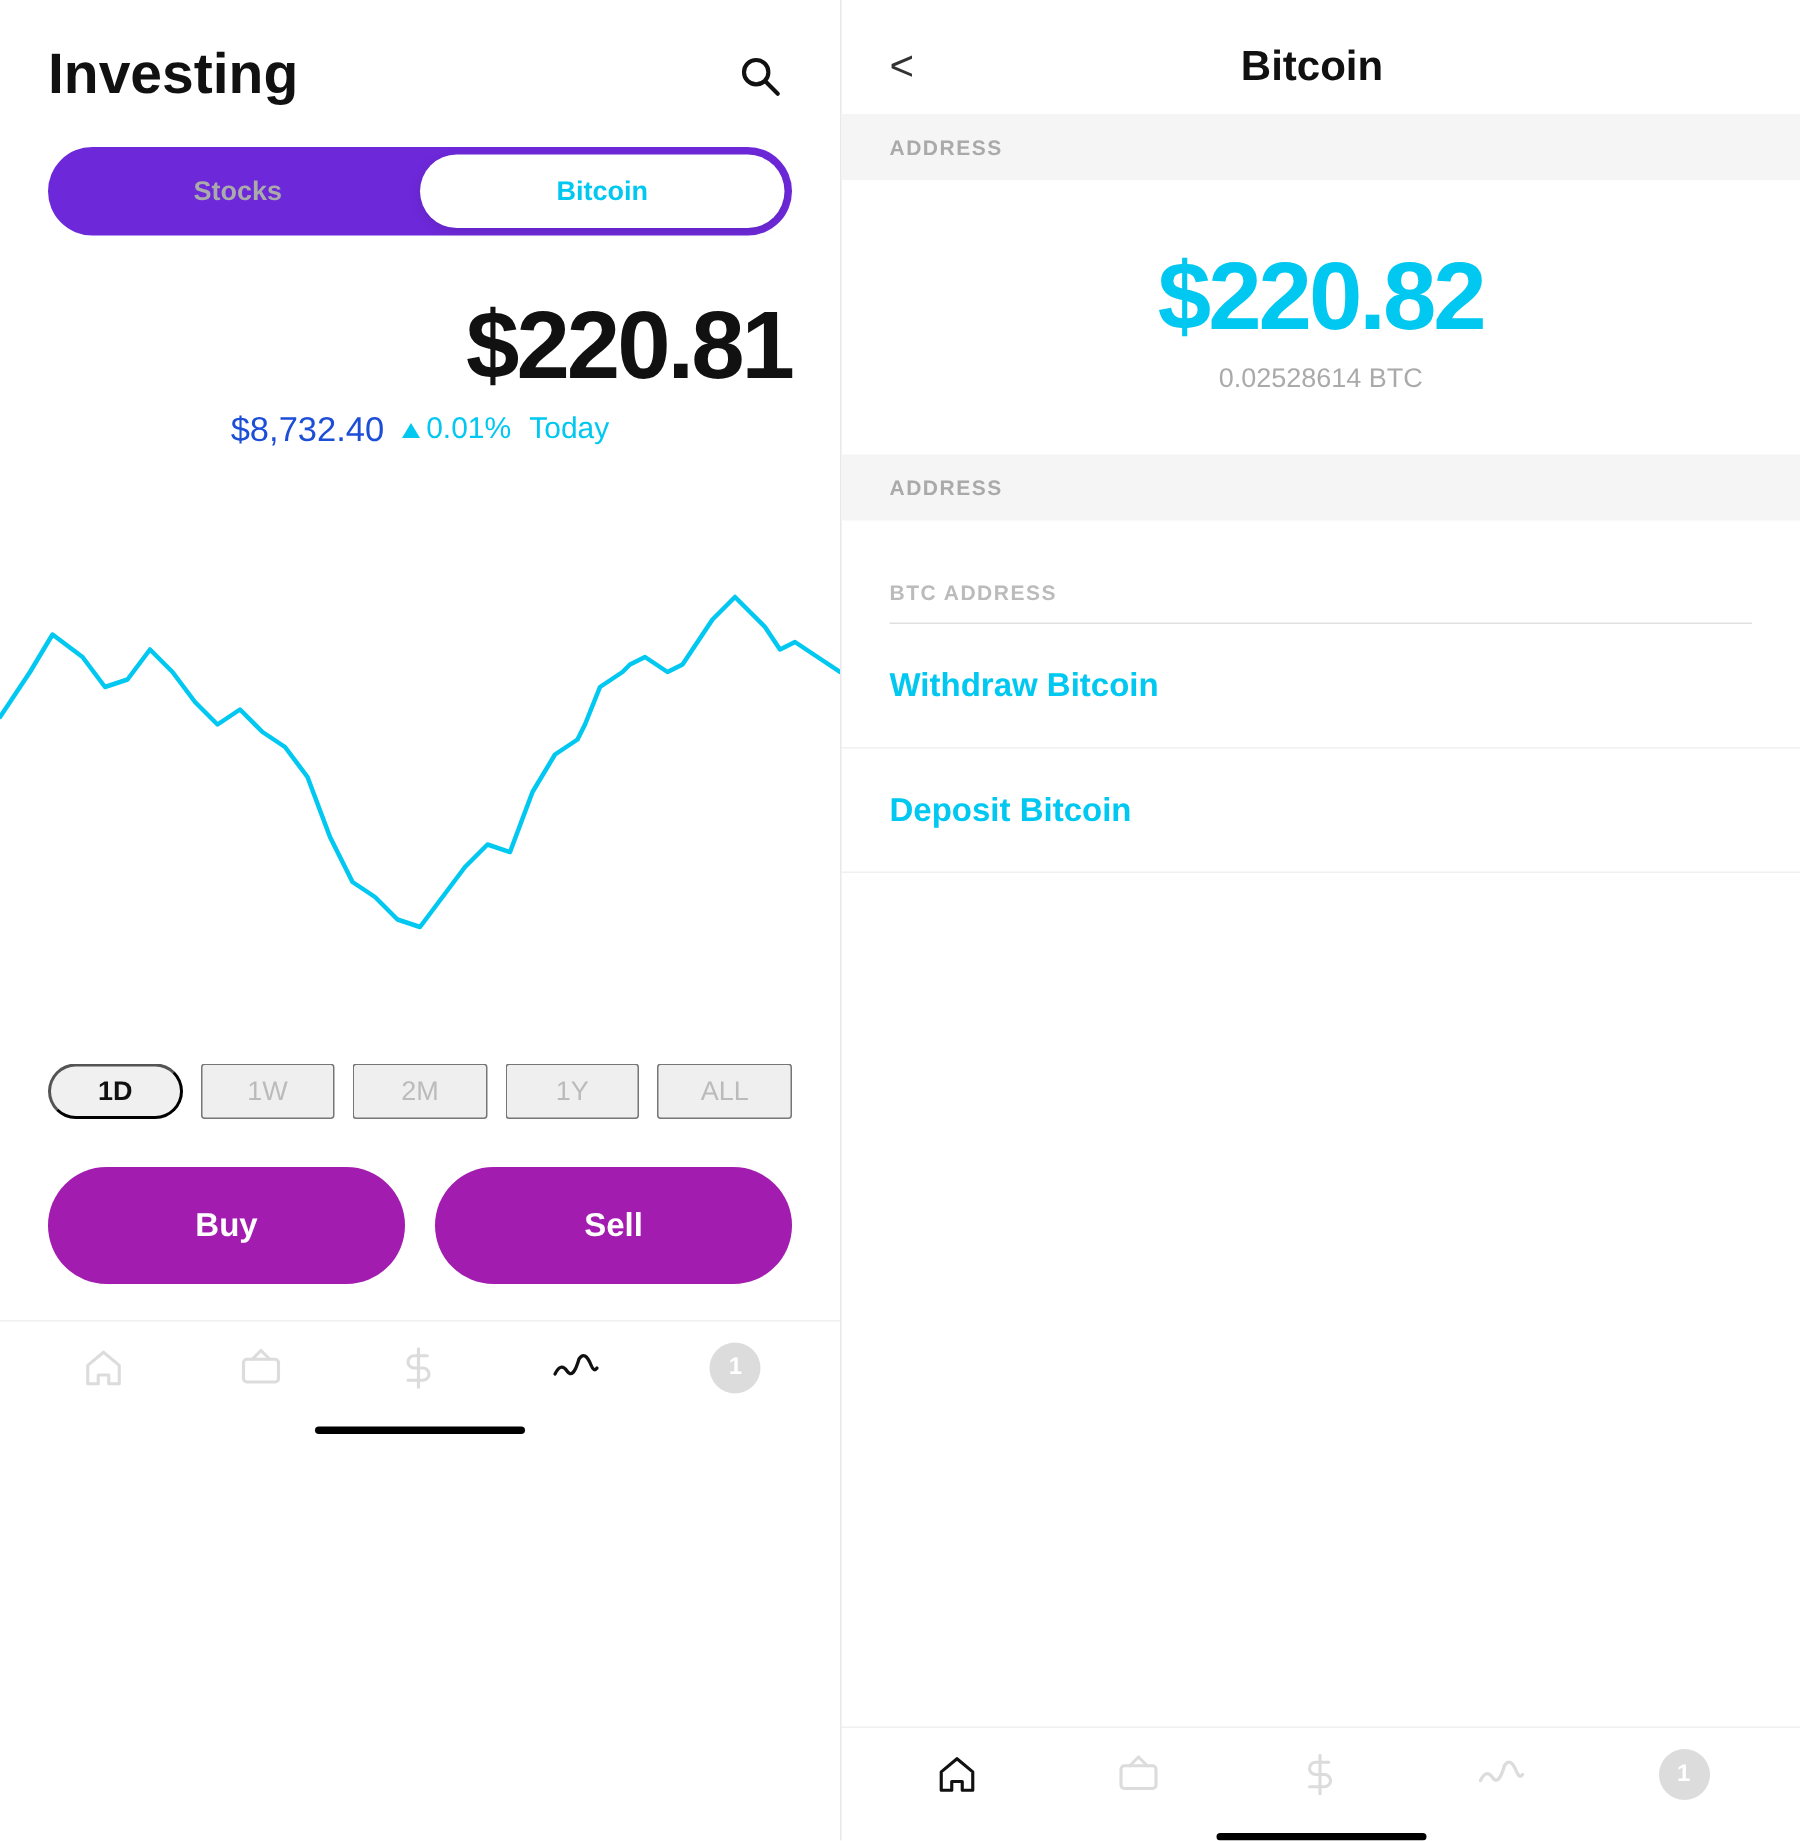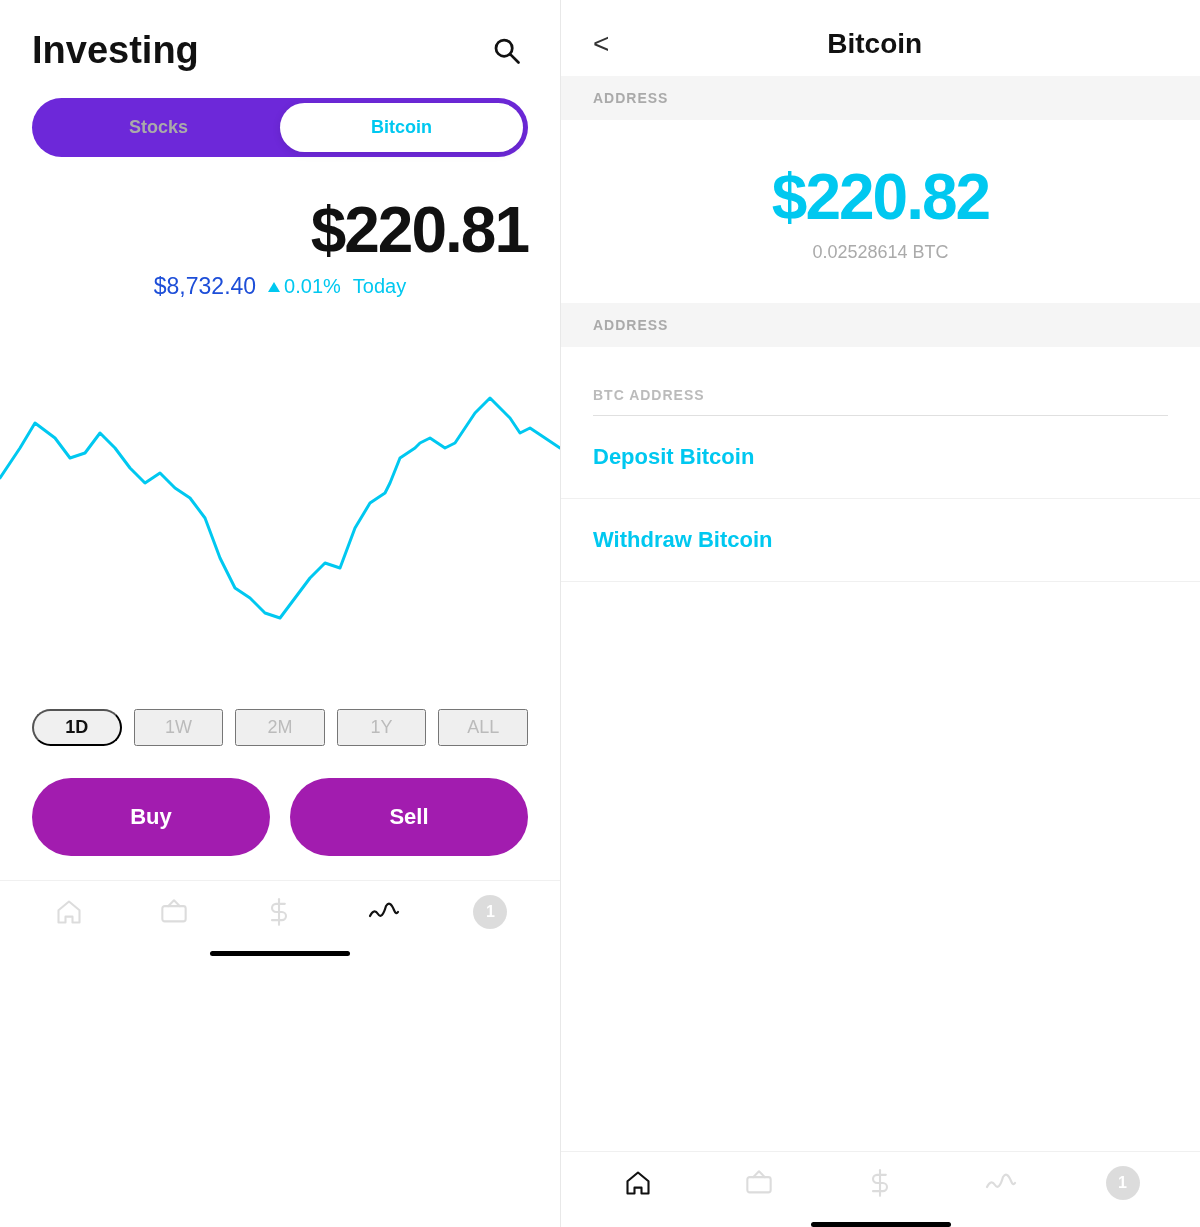--- a/index.html
+++ b/index.html
@@ -444,22 +444,22 @@
   <div class="amount-section">
     <div class="amount-value">$220.82</div>
     <div class="amount-btc">0.02528614 BTC</div>
   </div>
 
   <div class="section-label">ADDRESS</div>
 
   <div class="btc-address-label">BTC ADDRESS</div>
   <div class="btc-address-divider"></div>
 
+  <div class="wallet-action">Withdraw Bitcoin</div>
   <div class="wallet-action">Deposit Bitcoin</div>
-  <div class="wallet-action">Withdraw Bitcoin</div>
 
   <div style="flex:1"></div>
 
   <div class="bottom-nav-right">
     <div class="nav-item active">
       <div class="nav-icon">
         <svg width="28" height="28" viewBox="0 0 24 24" fill="none" stroke="#111" stroke-width="1.8" stroke-linecap="round" stroke-linejoin="round">
           <path d="M3 10.5L12 3l9 7.5V21H15v-5h-6v5H3z"></path>
         </svg>
       </div>

